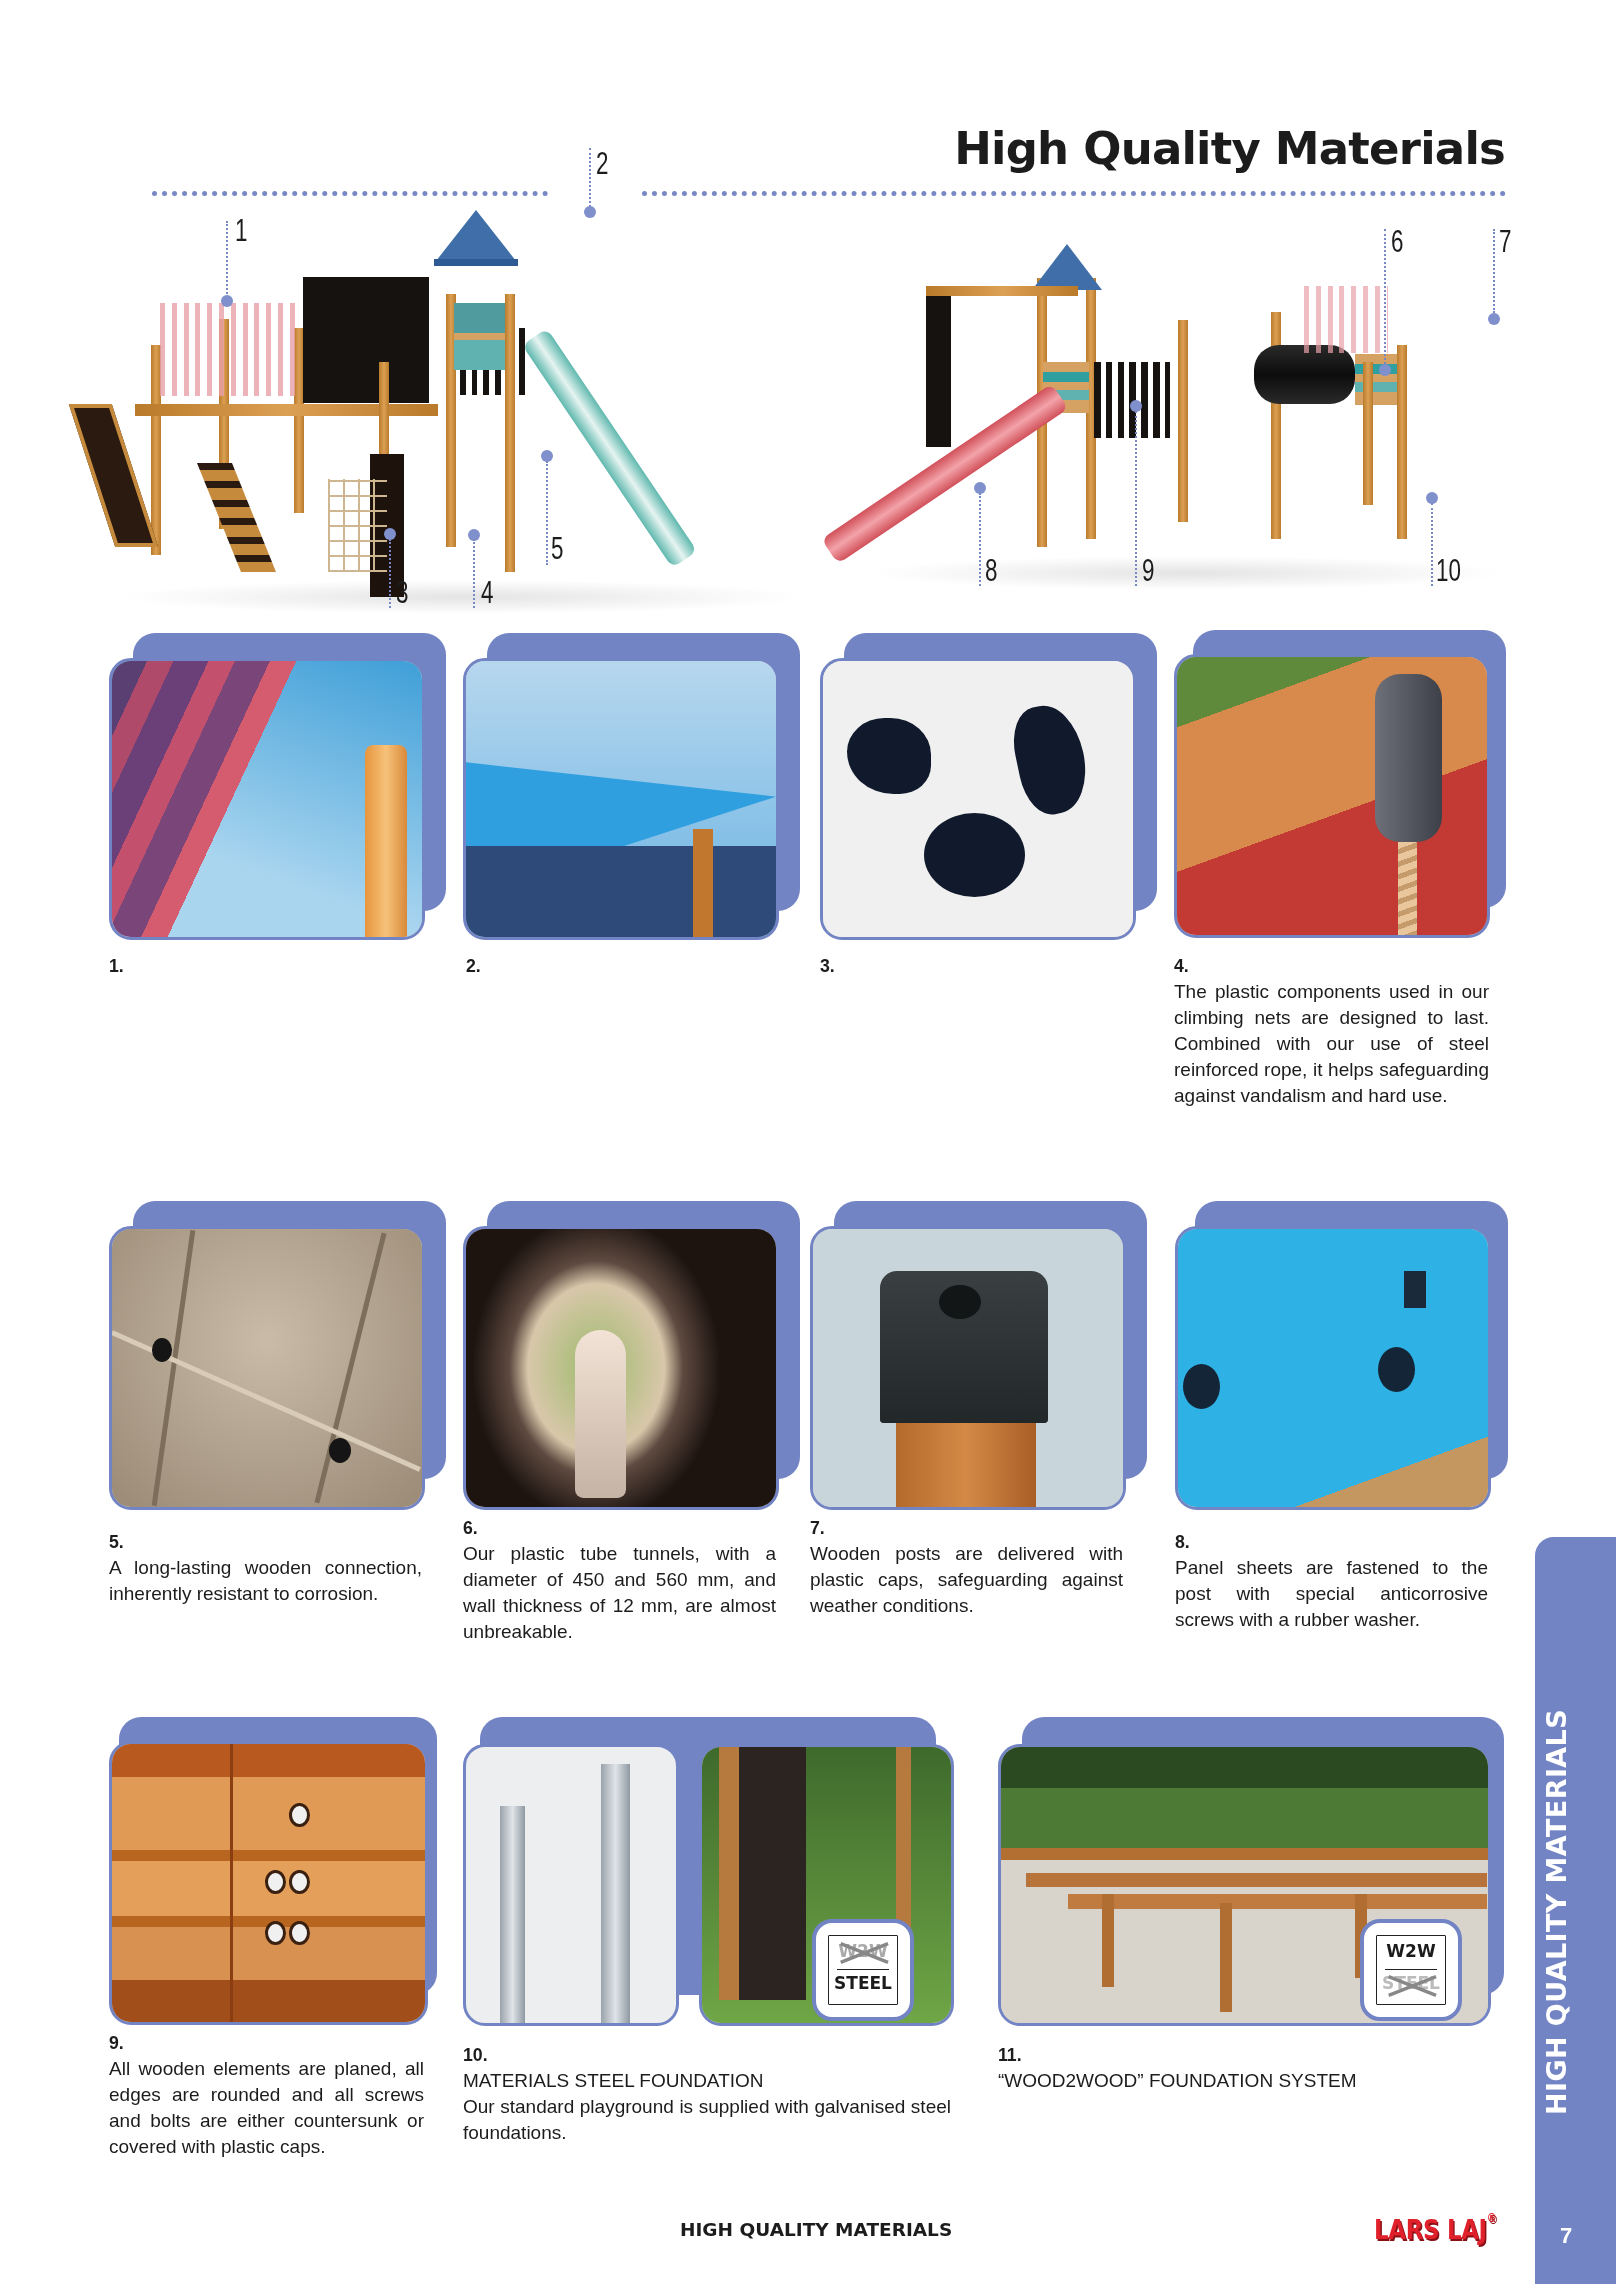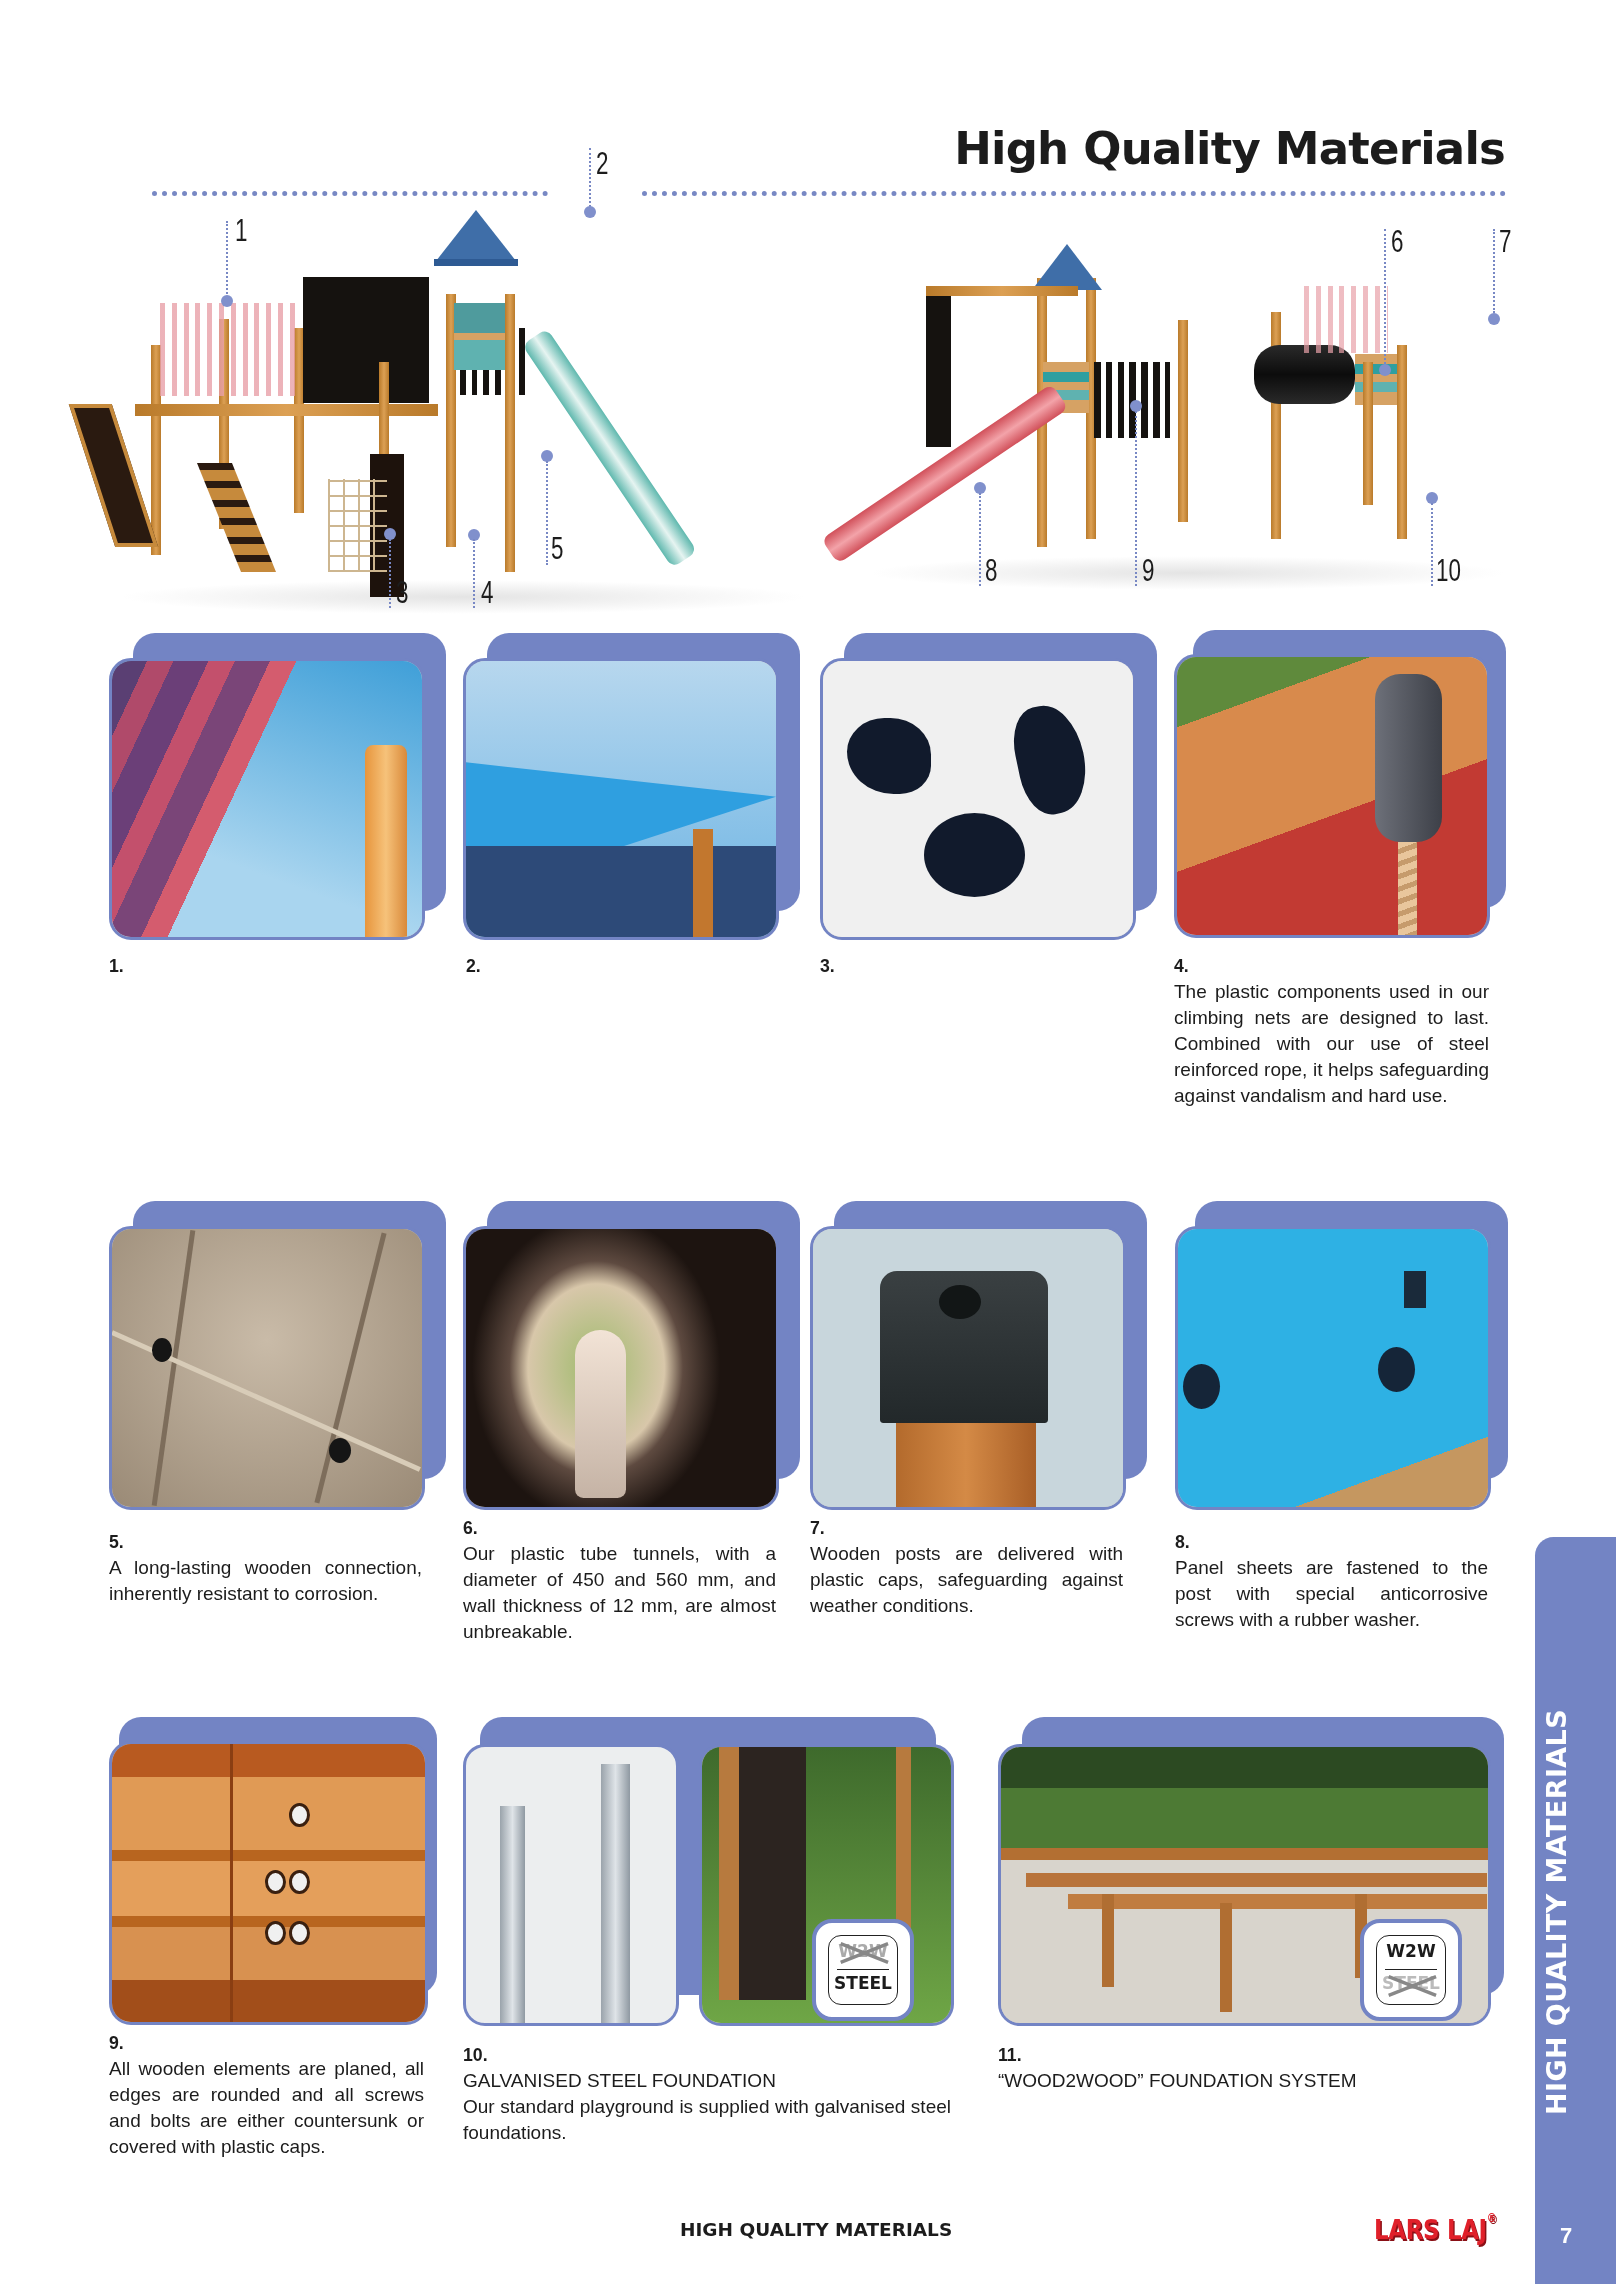--- a/index.html
+++ b/index.html
@@ -25,21 +25,21 @@
   .card { position:absolute; }
   .card .back { position:absolute; background:#7384c4; border-radius:22px; }
   .card .photo { position:absolute; border:3.4px solid #7384c4; border-radius:22px; overflow:hidden; background:#ccc; }
   .card .photo .fill { position:absolute; inset:0; }
 
   .caption { position:absolute; font-family:"Liberation Sans", sans-serif; font-size:19px; line-height:26px; color:#1c1c1c; text-align:justify; }
   .caption .num { font-weight:bold; display:block; font-size:17.7px; line-height:23.6px; }
   .caption .sub { display:block; text-align:left; }
 
   .badge { position:absolute; width:94px; height:94px; background:#fff; border:4.2px solid #7384c4; border-radius:20px; }
-  .badge .inner { position:absolute; left:11.8px; top:11.8px; right:11.8px; bottom:11.8px; border:1.7px solid #222; border-radius:13px; }
+  .badge .inner { position:absolute; left:11.8px; top:11.8px; right:11.8px; bottom:11.8px; border:1.7px solid #222; border-radius:1px; }
   .badge .top, .badge .bot { position:absolute; left:0; right:0; text-align:center; font-weight:bold; font-size:17px; font-family:"DejaVu Sans", sans-serif; }
   .badge .rule { position:absolute; left:8.4px; right:8.4px; top:33px; border-top:1.7px solid #222; }
   .badge .cross { position:absolute; left:10px; right:10px; height:22px; }
 
   
   .sidetab { position:absolute; left:1535px; top:1537px; width:82px; height:747px; background:#7384c4; border-top-left-radius:18.5px; }
   .sidetab-text { position:absolute; left:1541px; top:2115px; transform-origin:left top; transform:rotate(-90deg);
                   color:#fff; font-weight:bold; font-size:27px; letter-spacing:0.4px; white-space:nowrap; font-family:"DejaVu Sans", sans-serif; }
   .page-num { position:absolute; left:1560px; top:2223px; color:#fff; font-weight:bold; font-size:22px; }
 
@@ -315,21 +315,21 @@
         </svg>
     </div>
   </div>
 </div>
 
 <div class="caption" style="left:109px;top:2032px;width:315px;">
   <span class="num">9.</span><span>All wooden elements are planed, all edges are rounded and all screws and bolts are either countersunk or covered with plastic caps.</span>
 </div>
 <div class="caption" style="left:463px;top:2044px;width:488px;">
   <span class="num">10.</span>
-  <span class="sub">GALVANISED STEEL FOUNDATION</span>
+  <span class="sub">MATERIALS STEEL FOUNDATION</span>
   <span>Our standard playground is supplied with galvanised steel foundations.</span>
 </div>
 <div class="caption" style="left:998px;top:2044px;width:490px;">
   <span class="num">11.</span>
   <span class="sub">“WOOD2WOOD” FOUNDATION SYSTEM</span>
 </div>
 
 <div class="sidetab"></div>
 <div class="sidetab-text">HIGH QUALITY MATERIALS</div>
 <div class="page-num">7</div>

